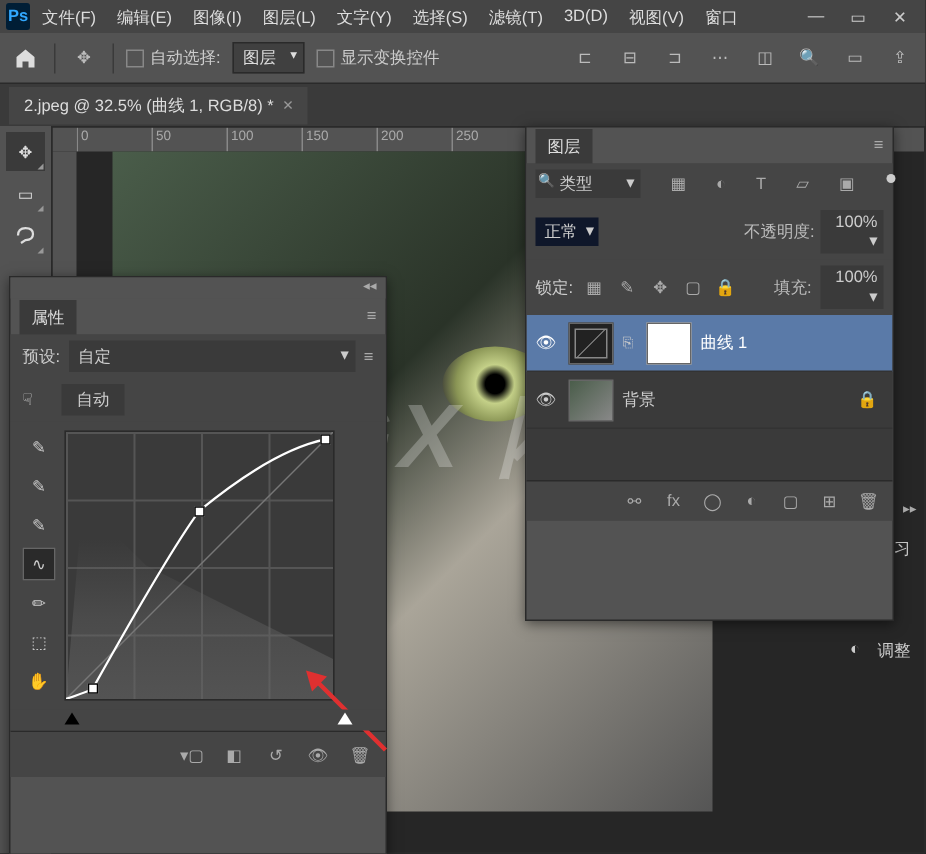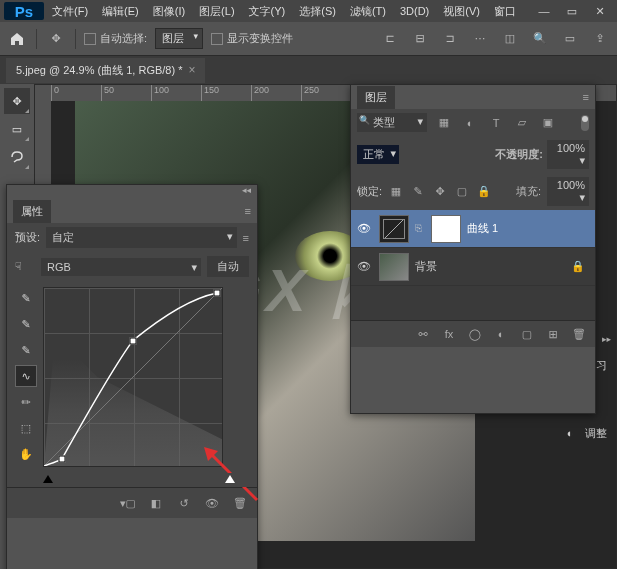--- a/index.html
+++ b/index.html
@@ -1,18 +1,18 @@
 <!DOCTYPE html>
 <html><head>
 <meta charset="utf-8">
 <style>
 * { margin: 0; padding: 0; box-sizing: border-box; font-family: "Microsoft YaHei", sans-serif; }
 body { background: #323232; color: #ccc; font-size: 11px; width: 617px; height: 569px; overflow: hidden; position: relative; }
 .menubar { background: #454545; height: 22px; display: flex; align-items: center; padding: 0 4px; gap: 2px; }
-.menubar .logo { width: 40px; height: 18px; background: #001e36; color: #31a8ff; display: flex; align-items: center; justify-content: center; font-size: 15px; font-weight: bold; border-radius: 2px; }
+.menubar .logo { width: 16px; height: 18px; background: #001e36; color: #31a8ff; display: flex; align-items: center; justify-content: center; font-size: 11px; font-weight: bold; border-radius: 2px; }
 .menubar .menu-item { padding: 2px 6px; color: #ddd; cursor: pointer; }
 .menubar .spacer { flex: 1; }
 .menubar .win-btn { width: 26px; height: 20px; display: flex; align-items: center; justify-content: center; color: #ccc; }
 .optbar { background: #535353; height: 34px; display: flex; align-items: center; padding: 0 6px; gap: 8px; border-bottom: 1px solid #2a2a2a; }
 .optbar .home { width: 22px; height: 22px; display: flex; align-items: center; justify-content: center; }
 .optbar .sep { width: 1px; height: 20px; background: #3a3a3a; }
 .optbar .checkbox { width: 12px; height: 12px; border: 1px solid #888; display: inline-block; vertical-align: middle; margin-right: 4px; }
 .optbar .select { background: #404040; border: 1px solid #2a2a2a; padding: 2px 18px 2px 6px; position: relative; color: #ddd; }
 .optbar .select::after { content: "▾"; position: absolute; right: 4px; font-size: 9px; }
 .optbar .icon-btn { width: 22px; height: 22px; display: flex; align-items: center; justify-content: center; color: #bbb; }
@@ -60,31 +60,31 @@
 .curve-graph svg { position: absolute; inset: 0; }
 .curve-graph .pt { position: absolute; width: 7px; height: 7px; background: #fff; border: 1px solid #000; transform: translate(-50%, -50%); }
 .arrow-red { position: absolute; top: 260px; left: 195px; width: 60px; height: 60px; pointer-events: none; }
 .prop-panel .slider-row { padding: 2px 36px 2px 36px; height: 14px; background: #454545; position: relative; }
 .prop-panel .slider-row .tri { position: absolute; width: 0; height: 0; border-style: solid; }
 .prop-panel .io-row { display: flex; padding: 4px 8px; gap: 40px; background: #454545; }
 .prop-panel .io-row span { color: #bbb; }
 .prop-panel .btm-icons { display: flex; justify-content: flex-end; gap: 10px; padding: 6px 8px; background: #454545; border-top: 1px solid #2a2a2a; }
 .prop-panel .btm-icons .bi { width: 18px; height: 18px; color: #aaa; display: flex; align-items: center; justify-content: center; }
 .layers-panel { top: 0px; left: 350px; width: 246px; height: 330px; }
-.layers-panel .filter-row { display: flex; align-items: center; padding: 4px 6px; gap: 8px; background: #454545; }
+.layers-panel .filter-row { display: flex; align-items: center; padding: 4px 6px; gap: 20px; background: #454545; }
 .layers-panel .filter-row .sel { background: #3a3a3a; padding: 2px 18px 2px 16px; position: relative; flex: 0 0 70px; }
 .layers-panel .filter-row .sel::before { content: "🔍"; position: absolute; left: 2px; font-size: 9px; }
 .layers-panel .filter-row .sel::after { content: "▾"; position: absolute; right: 4px; }
 .layers-panel .filter-row .fic { width: 18px; height: 18px; display: flex; align-items: center; justify-content: center; color: #aaa; font-size: 11px; }
 .layers-panel .filter-row .toggle { width: 8px; height: 16px; background: #666; border-radius: 4px; margin-left: auto; position: relative; }
 .layers-panel .filter-row .toggle::after { content: ""; position: absolute; top: 1px; left: 1px; width: 6px; height: 6px; background: #ccc; border-radius: 50%; }
 .layers-panel .blend-row { display: flex; align-items: center; padding: 4px 6px; gap: 4px; background: #454545; }
 .layers-panel .blend-row .sel { background: #0f172a; padding: 2px 14px 2px 6px; position: relative; }
 .layers-panel .blend-row .sel::after { content: "▾"; position: absolute; right: 3px; }
-.layers-panel .blend-row .lbl { margin-left: auto; color: #bbb; font-weight: bold; }
+.layers-panel .blend-row .lbl { margin-left: auto; color: #bbb; }
 .layers-panel .blend-row .pct { background: #3a3a3a; padding: 2px 4px; width: 42px; text-align: right; }
 .layers-panel .lock-row { display: flex; align-items: center; padding: 4px 6px; gap: 6px; background: #454545; }
 .layers-panel .lock-row .lic { width: 16px; height: 16px; color: #aaa; display: flex; align-items: center; justify-content: center; font-size: 11px; }
 .layers-panel .lock-row .lbl2 { margin-left: auto; color: #bbb; }
 .layers-panel .lock-row .pct { background: #3a3a3a; padding: 2px 4px; width: 42px; text-align: right; }
 .layers-panel .layer-list { background: #3a3a3a; height: 110px; overflow: auto; }
 .layers-panel .layer { display: flex; align-items: center; height: 38px; padding: 0 4px; gap: 6px; border-bottom: 1px solid #333; }
 .layers-panel .layer.sel { background: #5a7aa8; color: #fff; }
 .layers-panel .layer .eye { width: 18px; text-align: center; }
 .layers-panel .layer .thumb { width: 30px; height: 28px; background: #222; border: 1px solid #666; position: relative; }
@@ -139,21 +139,21 @@
   <div class="icon-btn">⊐</div>
   <div class="icon-btn">⋯</div>
   <div class="icon-btn">◫</div>
   <div class="icon-btn">🔍</div>
   <div class="icon-btn">▭</div>
   <div class="icon-btn">⇪</div>
 </div>
 
 <div class="tabrow">
   <div class="tab">
-    <span>5.jpeg @ 24.9% (曲线 1, RGB/8) *</span>
+    <span>2.jpeg @ 32.5% (曲线 1, RGB/8) *</span>
     <span class="close">×</span>
   </div>
 </div>
 
 <div class="workspace">
   <div class="lefttool">
     <div class="tool active">✥<span class="corner"></span></div>
     <div class="tool">▭<span class="corner"></span></div>
     <div class="tool">
         <svg width="16" height="16" viewBox="0 0 16 16">
@@ -262,21 +262,20 @@
       <span class="menu-ic">≡</span>
     </div>
     <div class="panel-body">
       <div class="preset-row">
         <span>预设:</span>
         <div class="sel">自定</div>
         <span style="color:#aaa">≡</span>
       </div>
       <div class="chan-row">
         <div class="eye-ic">☟</div>
-        <div class="sel">RGB</div>
         <div class="auto-btn">自动</div>
       </div>
       <div class="curve-row">
         <div class="left-tools">
           <div class="lt">✎</div>
           <div class="lt">✎</div>
           <div class="lt">✎</div>
           <div class="lt active">∿</div>
           <div class="lt">✏</div>
           <div class="lt">⬚</div>

